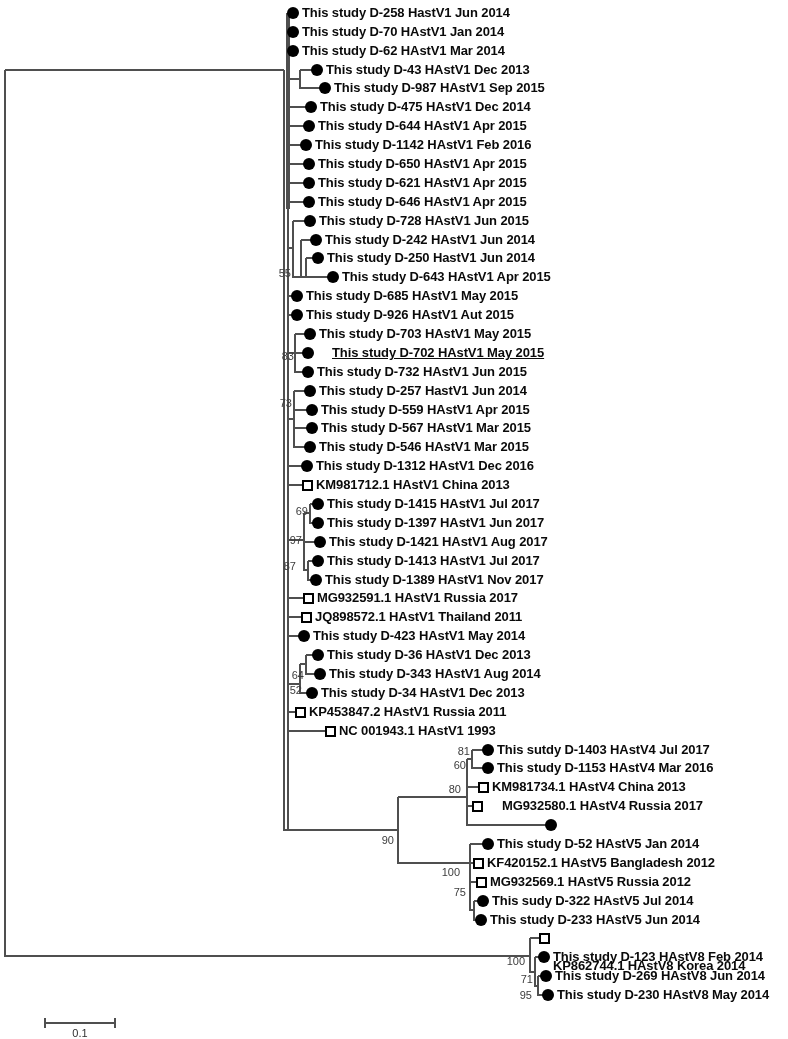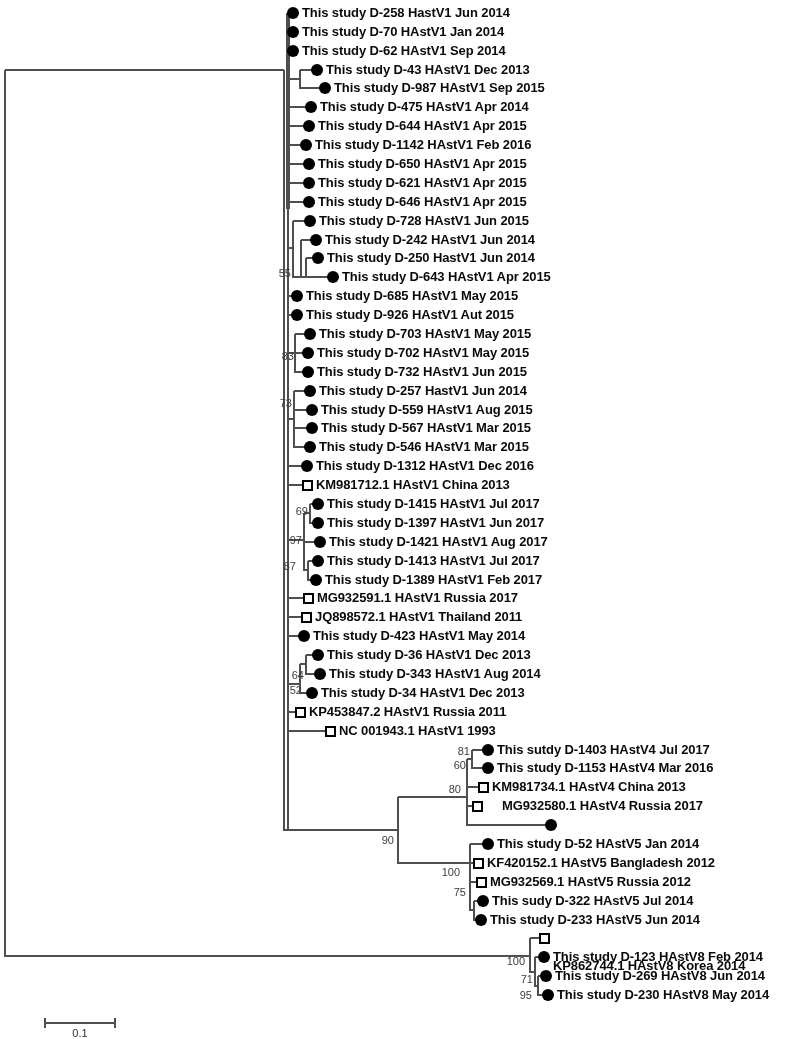--- a/index.html
+++ b/index.html
@@ -129,27 +129,27 @@
     <div class="seg" style="background: rgb(79, 79, 79); left: 535px; top: 956.35px; width: 9px; height: 1.3px;"></div>
     <div class="seg" style="background: rgb(79, 79, 79); left: 535px; top: 985.35px; width: 3px; height: 1.3px;"></div>
     <div class="seg" style="background: rgb(79, 79, 79); left: 537.35px; top: 976px; width: 1.3px; height: 20.3px;"></div>
     <div class="seg" style="background: rgb(79, 79, 79); left: 538px; top: 975.35px; width: 8px; height: 1.3px;"></div>
     <div class="seg" style="background: rgb(79, 79, 79); left: 538px; top: 994.35px; width: 10px; height: 1.3px;"></div>
     <div class="marker-circle" style="left: 287px; top: 7px;"></div>
     <div class="taxon-label" style="left: 302px; top: 5px;">This study D-258 HastV1 Jun 2014</div>
     <div class="marker-circle" style="left: 287px; top: 26px;"></div>
     <div class="taxon-label" style="left: 302px; top: 24px;">This study D-70 HAstV1 Jan 2014</div>
     <div class="marker-circle" style="left: 287px; top: 45px;"></div>
-    <div class="taxon-label" style="left: 302px; top: 43px;">This study D-62 HAstV1 Sep 2014</div>
+    <div class="taxon-label" style="left: 302px; top: 43px;">This study D-62 HAstV1 Mar 2014</div>
     <div class="marker-circle" style="left: 311px; top: 64px;"></div>
     <div class="taxon-label" style="left: 326px; top: 62px;">This study D-43 HAstV1 Dec 2013</div>
     <div class="marker-circle" style="left: 319px; top: 82px;"></div>
     <div class="taxon-label" style="left: 334px; top: 80px;">This study D-987 HAstV1 Sep 2015</div>
     <div class="marker-circle" style="left: 305px; top: 101px;"></div>
-    <div class="taxon-label" style="left: 320px; top: 99px;">This study D-475 HAstV1 Apr 2014</div>
+    <div class="taxon-label" style="left: 320px; top: 99px;">This study D-475 HAstV1 Dec 2014</div>
     <div class="marker-circle" style="left: 303px; top: 120px;"></div>
     <div class="taxon-label" style="left: 318px; top: 118px;">This study D-644 HAstV1 Apr 2015</div>
     <div class="marker-circle" style="left: 300px; top: 139px;"></div>
     <div class="taxon-label" style="left: 315px; top: 137px;">This study D-1142 HAstV1 Feb 2016</div>
     <div class="marker-circle" style="left: 303px; top: 158px;"></div>
     <div class="taxon-label" style="left: 318px; top: 156px;">This study D-650 HAstV1 Apr 2015</div>
     <div class="marker-circle" style="left: 303px; top: 177px;"></div>
     <div class="taxon-label" style="left: 318px; top: 175px;">This study D-621 HAstV1 Apr 2015</div>
     <div class="marker-circle" style="left: 303px; top: 196px;"></div>
     <div class="taxon-label" style="left: 318px; top: 194px;">This study D-646 HAstV1 Apr 2015</div>
@@ -161,45 +161,45 @@
     <div class="taxon-label" style="left: 327px; top: 250px;">This study D-250 HastV1 Jun 2014</div>
     <div class="marker-circle" style="left: 327px; top: 271px;"></div>
     <div class="taxon-label" style="left: 342px; top: 269px;">This study D-643 HAstV1 Apr 2015</div>
     <div class="marker-circle" style="left: 291px; top: 290px;"></div>
     <div class="taxon-label" style="left: 306px; top: 288px;">This study D-685 HAstV1 May 2015</div>
     <div class="marker-circle" style="left: 291px; top: 309px;"></div>
     <div class="taxon-label" style="left: 306px; top: 307px;">This study D-926 HAstV1 Aut 2015</div>
     <div class="marker-circle" style="left: 304px; top: 328px;"></div>
     <div class="taxon-label" style="left: 319px; top: 326px;">This study D-703 HAstV1 May 2015</div>
     <div class="marker-circle" style="left: 302px; top: 347px;"></div>
-    <div class="taxon-label" style="left: 317px; top: 345px;">This study D-702 HAstV1 May 2015</div>
+    <div class="taxon-label" style="left: 332px; top: 345px; text-decoration: underline;">This study D-702 HAstV1 May 2015</div>
     <div class="marker-circle" style="left: 302px; top: 366px;"></div>
     <div class="taxon-label" style="left: 317px; top: 364px;">This study D-732 HAstV1 Jun 2015</div>
     <div class="marker-circle" style="left: 304px; top: 385px;"></div>
     <div class="taxon-label" style="left: 319px; top: 383px;">This study D-257 HastV1 Jun 2014</div>
     <div class="marker-circle" style="left: 306px; top: 404px;"></div>
-    <div class="taxon-label" style="left: 321px; top: 402px;">This study D-559 HAstV1 Aug 2015</div>
+    <div class="taxon-label" style="left: 321px; top: 402px;">This study D-559 HAstV1 Apr 2015</div>
     <div class="marker-circle" style="left: 306px; top: 422px;"></div>
     <div class="taxon-label" style="left: 321px; top: 420px;">This study D-567 HAstV1 Mar 2015</div>
     <div class="marker-circle" style="left: 304px; top: 441px;"></div>
     <div class="taxon-label" style="left: 319px; top: 439px;">This study D-546 HAstV1 Mar 2015</div>
     <div class="marker-circle" style="left: 301px; top: 460px;"></div>
     <div class="taxon-label" style="left: 316px; top: 458px;">This study D-1312 HAstV1 Dec 2016</div>
     <div class="marker-square" style="left: 301.5px; top: 479.5px;"></div>
     <div class="taxon-label" style="left: 316px; top: 477px;">KM981712.1 HAstV1 China 2013</div>
     <div class="marker-circle" style="left: 312px; top: 498px;"></div>
     <div class="taxon-label" style="left: 327px; top: 496px;">This study D-1415 HAstV1 Jul 2017</div>
     <div class="marker-circle" style="left: 312px; top: 517px;"></div>
     <div class="taxon-label" style="left: 327px; top: 515px;">This study D-1397 HAstV1 Jun 2017</div>
     <div class="marker-circle" style="left: 314px; top: 536px;"></div>
     <div class="taxon-label" style="left: 329px; top: 534px;">This study D-1421 HAstV1 Aug 2017</div>
     <div class="marker-circle" style="left: 312px; top: 555px;"></div>
     <div class="taxon-label" style="left: 327px; top: 553px;">This study D-1413 HAstV1 Jul 2017</div>
     <div class="marker-circle" style="left: 310px; top: 574px;"></div>
-    <div class="taxon-label" style="left: 325px; top: 572px;">This study D-1389 HAstV1 Feb 2017</div>
+    <div class="taxon-label" style="left: 325px; top: 572px;">This study D-1389 HAstV1 Nov 2017</div>
     <div class="marker-square" style="left: 302.5px; top: 592.5px;"></div>
     <div class="taxon-label" style="left: 317px; top: 590px;">MG932591.1 HAstV1 Russia 2017</div>
     <div class="marker-square" style="left: 300.5px; top: 611.5px;"></div>
     <div class="taxon-label" style="left: 315px; top: 609px;">JQ898572.1 HAstV1 Thailand 2011</div>
     <div class="marker-circle" style="left: 298px; top: 630px;"></div>
     <div class="taxon-label" style="left: 313px; top: 628px;">This study D-423 HAstV1 May 2014</div>
     <div class="marker-circle" style="left: 312px; top: 649px;"></div>
     <div class="taxon-label" style="left: 327px; top: 647px;">This study D-36 HAstV1 Dec 2013</div>
     <div class="marker-circle" style="left: 314px; top: 668px;"></div>
     <div class="taxon-label" style="left: 329px; top: 666px;">This study D-343 HAstV1 Aug 2014</div>

